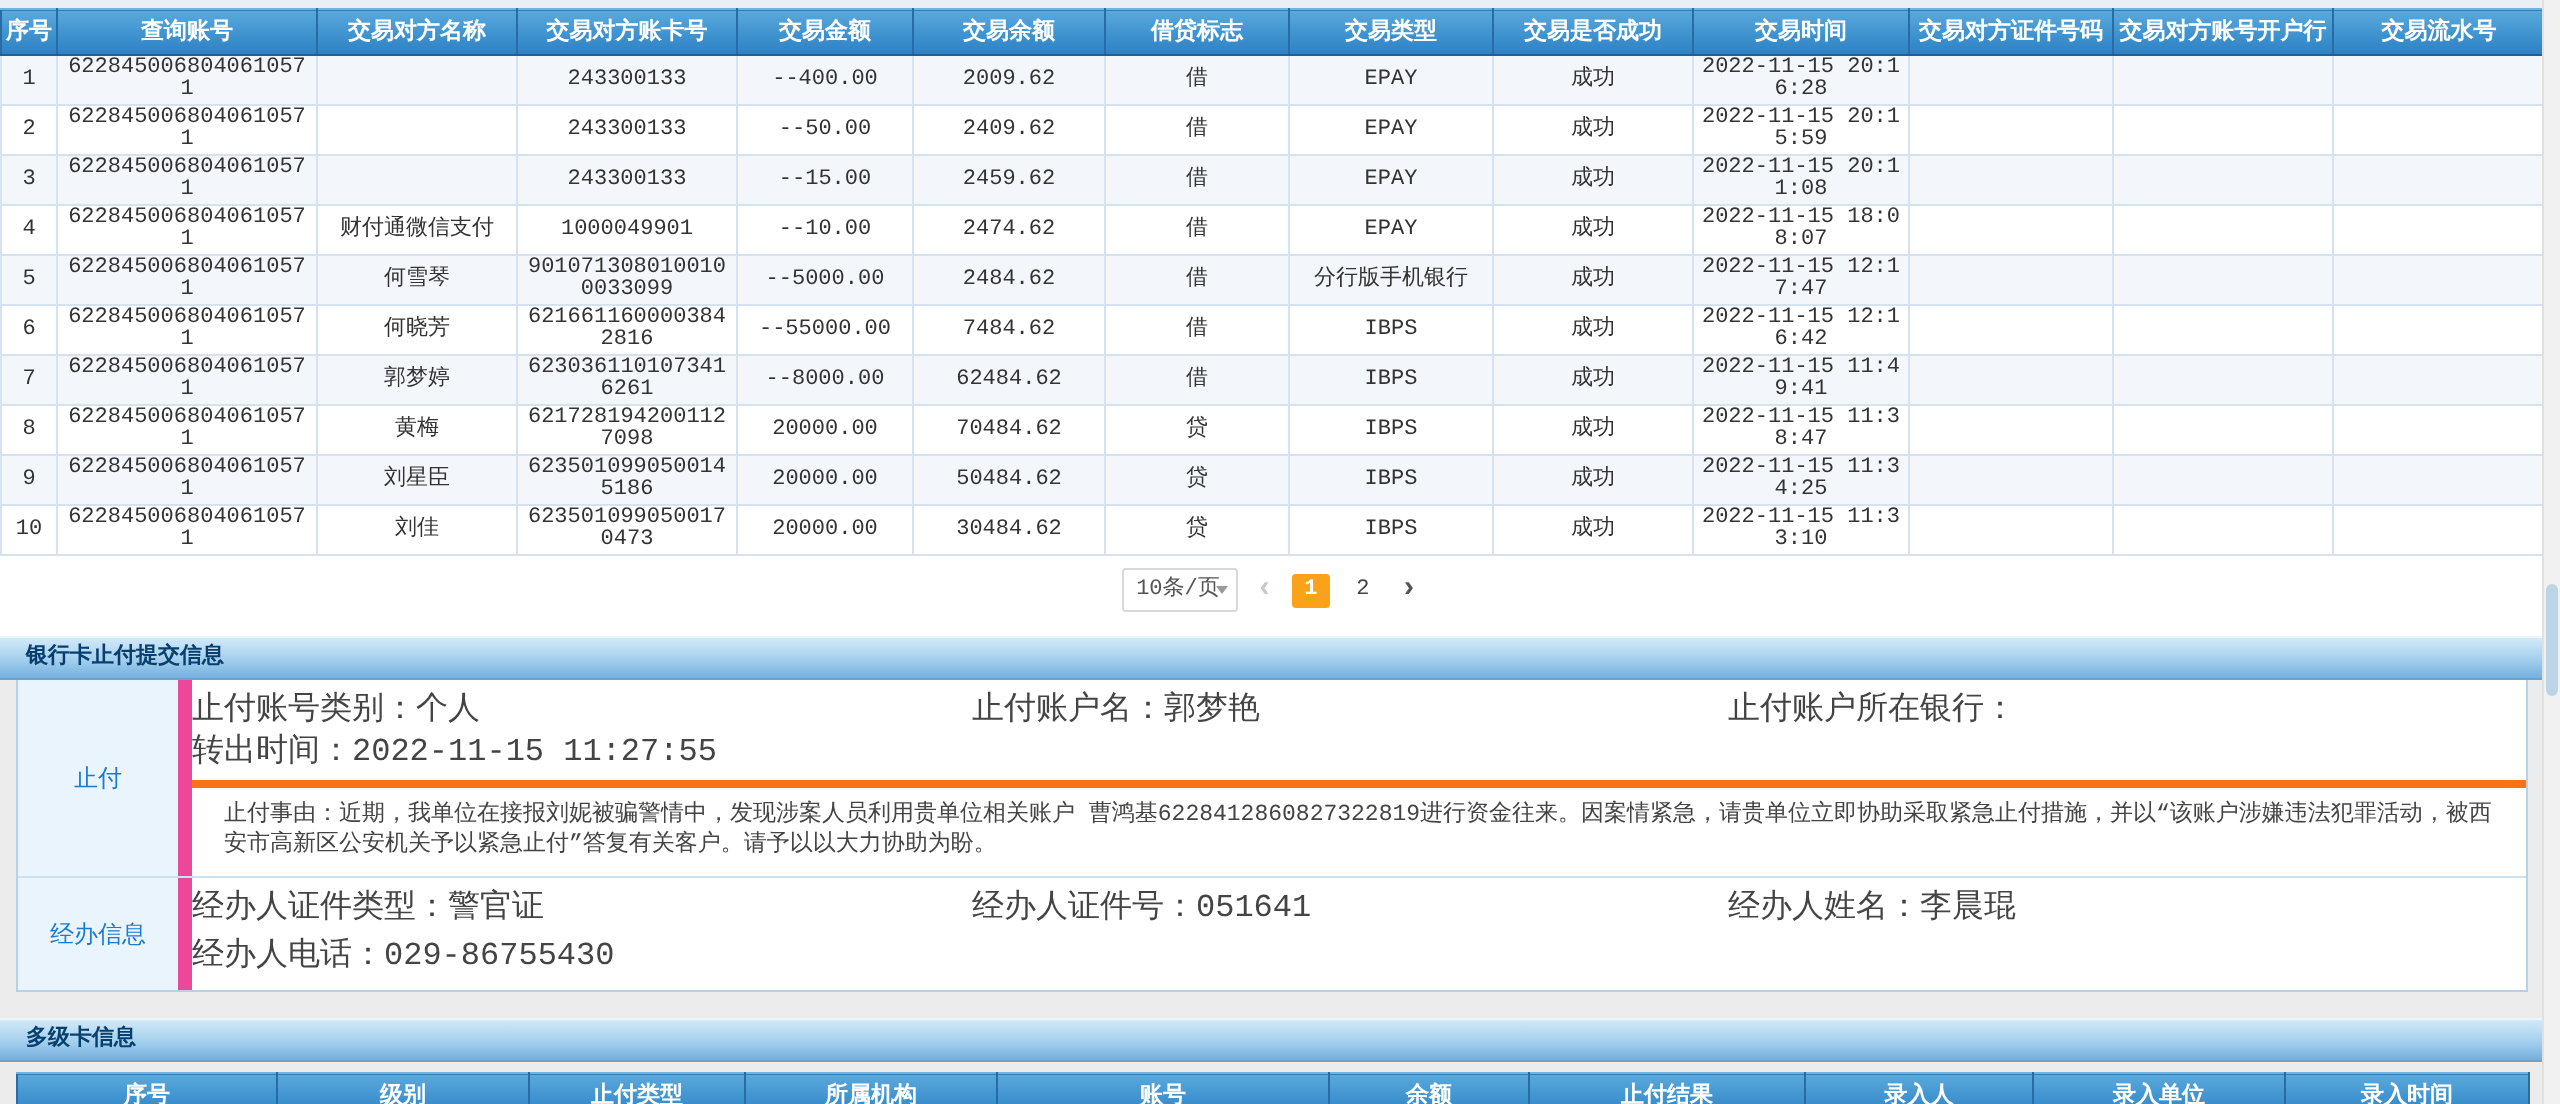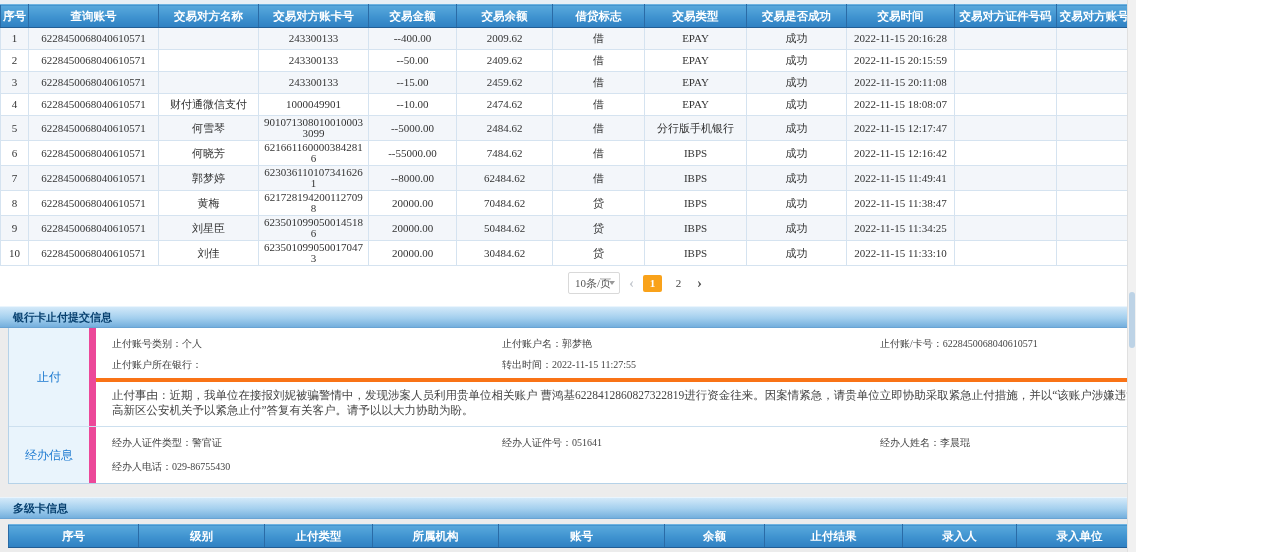--- a/index.html
+++ b/index.html
@@ -1,17 +1,17 @@
 <!DOCTYPE html>
 <html><head>
 <meta charset="utf-8">
 <style>
   html,body{margin:0;padding:0}
-  .page{position:relative;width:1136px;height:552px;background:#ececec;overflow:hidden;
-        font-family:Liberation Serif, serif;}
+  .page{position:relative;width:1280px;height:552px;background:#ececec;overflow:hidden;
+        font-family:Liberation Mono, monospace;}
   .top-strip{height:4px;background:#e9eff5;width:1272px}
   .txn-area{background:#fff;width:1272px;padding-bottom:2px}
   table{border-collapse:collapse;table-layout:fixed}
   .txn{width:1272px}
   .txn th,.multi th{
     background:linear-gradient(180deg,#5aa9dc 0%,#3e92cf 55%,#2f80c2 100%);
     color:#fff;font-size:11.5px;font-weight:bold;height:22px;
     border-right:1px solid #2a6ba6;border-bottom:1px solid #225e95;border-top:1px solid #6fb3e0;
     padding:0 2px;line-height:11px;text-align:center;word-break:break-all}
   .txn th:first-child,.multi th:first-child{border-left:1px solid #2a6ba6}
@@ -36,21 +36,21 @@
     border-top:1px solid #eaf5fd;border-bottom:1px solid #69a3d3;
     color:#07406f;font-weight:bold;font-size:11px}
   .bar.second{margin-top:13px}
   .info{margin:0 8px;width:1254px;background:#fff;border:1px solid #b5d2e8;border-top:none}
   .grp{display:flex}
   .grp + .grp{border-top:1px solid #cde0ef}
   .lbl{width:80px;background:#e9f4fc;color:#1d7ad0;font-size:12px;flex:none;
     display:flex;align-items:center;justify-content:center;border-right:7px solid #ec4899}
   .cnt{flex:1;min-width:0}
   .frow3{display:grid;grid-template-columns:390px 378px 1fr;padding:5px 0 3px}
-  .fld{font-size:10px;color:#444;line-height:21px;padding-left:16px;white-space:nowrap;overflow:hidden}
+  .fld{font-size:16px;color:#444;line-height:21px;white-space:nowrap;overflow:hidden}
   .reason{border-top:4px solid #f97316;padding:6px 16px 8px;font-size:11.5px;line-height:15px;color:#444}
   .frow1{padding:0 0 6px}
   .multi{width:1256px;margin:5px 8px 0}
   .vscroll{position:absolute;top:0;right:0;width:8px;height:552px;background:#f1f1f1;
     border-left:1px solid #e0e0e0;cursor:pointer}
   .vthumb{position:absolute;top:292px;left:1px;width:6px;height:56px;background:#bdd3e6;border-radius:3px}
 </style>
 </head>
 <body>
 
@@ -272,21 +272,20 @@
     <span>银行卡止付提交信息</span>
   </div>
 
   <div class="info">
     <div class="grp">
       <div class="lbl">止付</div>
       <div class="cnt">
         <div class="frow3">
           <div class="fld">止付账号类别：个人</div>
           <div class="fld">止付账户名：郭梦艳</div>
-          <div class="fld">止付账/卡号：6228450068040610571</div>
           <div class="fld">止付账户所在银行：</div>
           <div class="fld">转出时间：2022-11-15 11:27:55</div>
         </div>
         <div class="reason">止付事由：近期，我单位在接报刘妮被骗警情中，发现涉案人员利用贵单位相关账户 曹鸿基6228412860827322819进行资金往来。因案情紧急，请贵单位立即协助采取紧急止付措施，并以“该账户涉嫌违法犯罪活动，被西安市高新区公安机关予以紧急止付”答复有关客户。请予以以大力协助为盼。</div>
       </div>
     </div>
     <div class="grp">
       <div class="lbl">经办信息</div>
       <div class="cnt">
         <div class="frow3">

